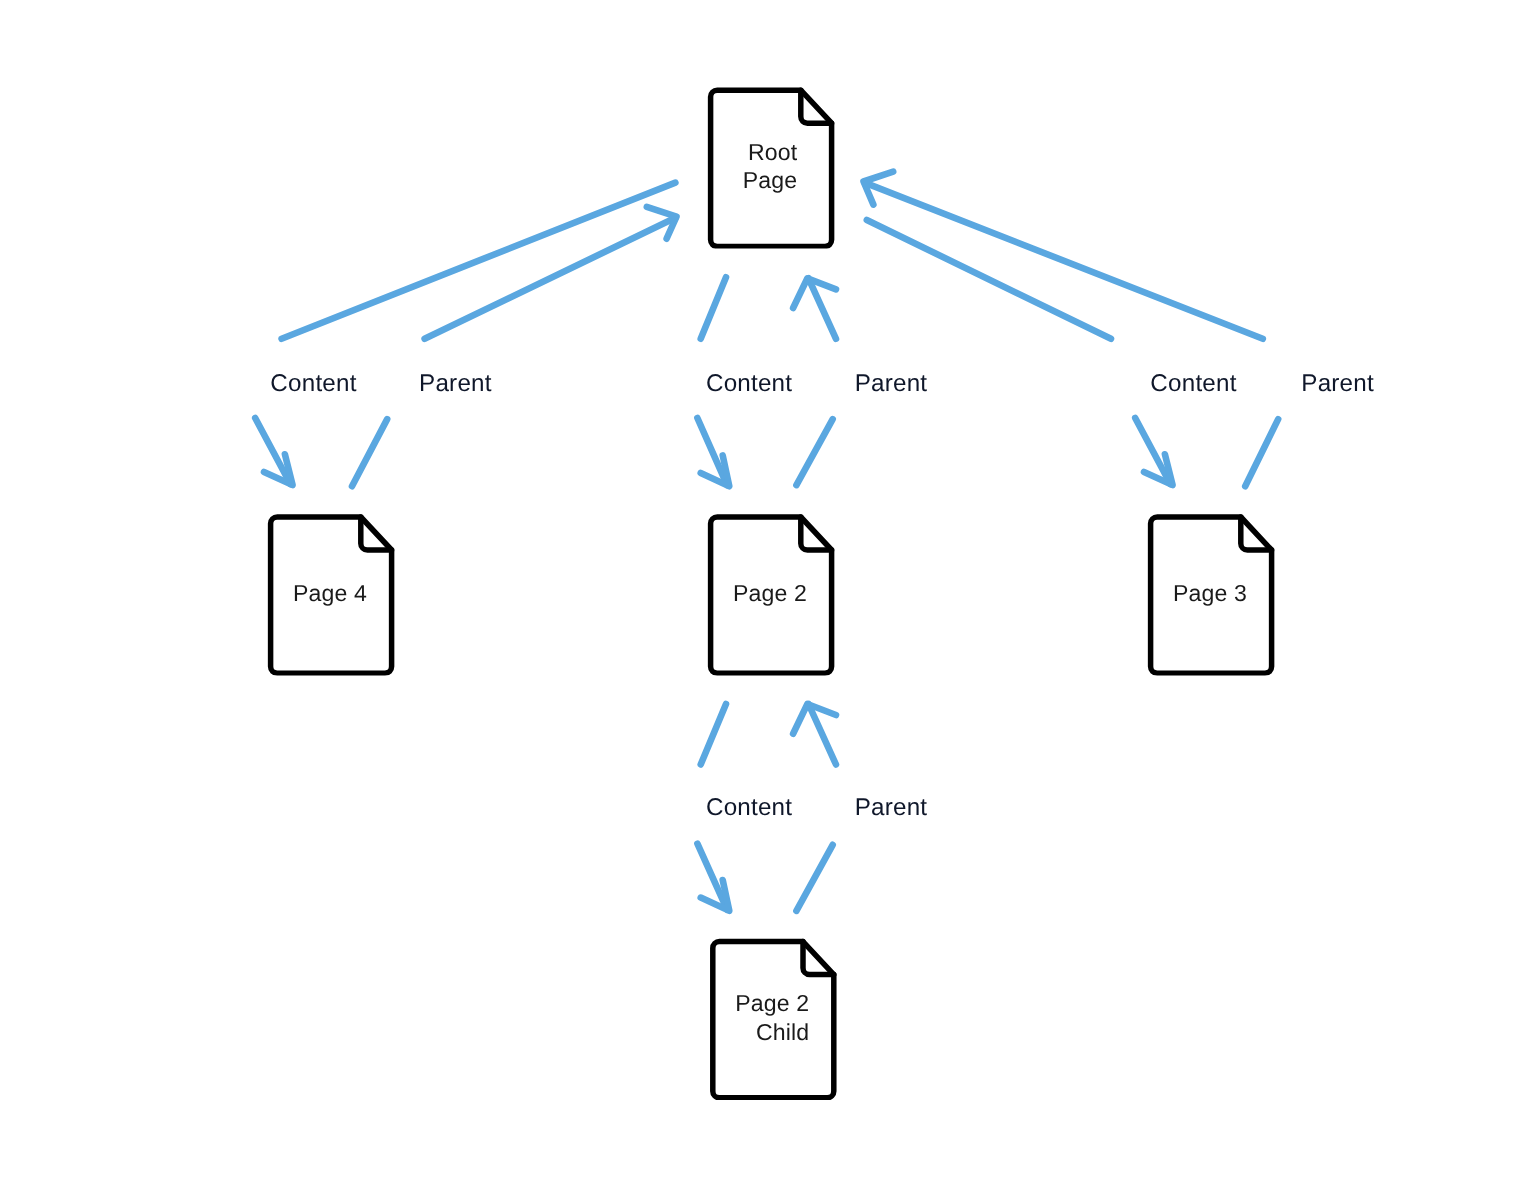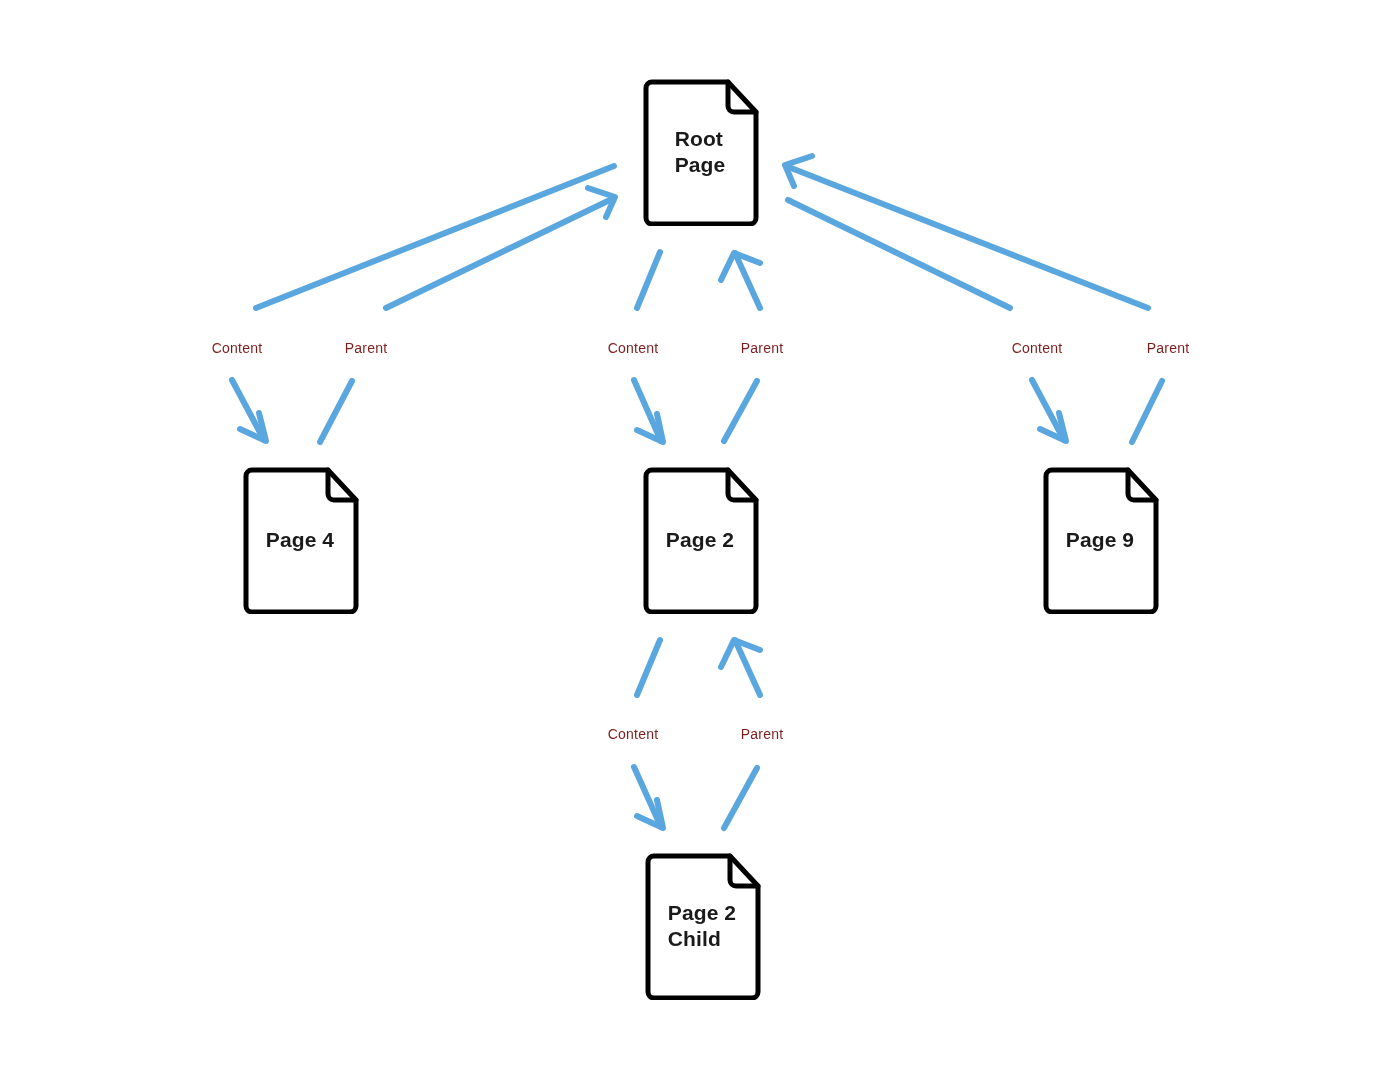--- a/index.html
+++ b/index.html
@@ -41,35 +41,35 @@
   }
   .doc-label {
     position: absolute;
     left: 0;
     top: 0;
     width: 120px;
     height: 148px;
     display: flex;
     align-items: center;
     justify-content: center;
-    text-align: left;
+    text-align: right;
     font-size: 21px;
     line-height: 1.22;
     color: #1a1a1a;
     letter-spacing: 0.1px;
     white-space: pre-line;
-    font-weight: bold;
   }
   .edge-label {
     position: absolute;
-    font-size: 14px;
-    color: #7f1d1d;
+    font-size: 22px;
+    color: #0f172a;
     letter-spacing: 0.2px;
     white-space: nowrap;
     transform: translate(-50%, -50%);
+    margin-left: 48px;
   }
 </style>
 </head>
 <body>
 
 <div id="canvas">
 
   <svg id="wires" viewBox="0 0 1400 1082" xmlns="http://www.w3.org/2000/svg">
     <g fill="none" stroke="#5aa7e0" stroke-width="6" stroke-linecap="round" stroke-linejoin="round">
 
@@ -132,21 +132,21 @@
       <path d="M 88 4 L 88 28 a 6 6 0 0 0 6 6 L 116 34" fill="none" stroke="#000000" stroke-width="5" stroke-linejoin="round" stroke-linecap="round"></path>
     </svg>
     <div class="doc-label">Page 2</div>
   </div>
 
   <div class="doc-node" style="left:1040px; top:466px;">
     <svg viewBox="0 0 120 148" xmlns="http://www.w3.org/2000/svg">
       <path d="M 6 10 a 6 6 0 0 1 6 -6 L 88 4 L 116 34 L 116 140 a 6 6 0 0 1 -6 6 L 12 146 a 6 6 0 0 1 -6 -6 Z" fill="#ffffff" stroke="#000000" stroke-width="5" stroke-linejoin="round"></path>
       <path d="M 88 4 L 88 28 a 6 6 0 0 0 6 6 L 116 34" fill="none" stroke="#000000" stroke-width="5" stroke-linejoin="round" stroke-linecap="round"></path>
     </svg>
-    <div class="doc-label">Page 9</div>
+    <div class="doc-label">Page 3</div>
   </div>
 
   <div class="doc-node" style="left:642px; top:852px;">
     <svg viewBox="0 0 120 148" xmlns="http://www.w3.org/2000/svg">
       <path d="M 6 10 a 6 6 0 0 1 6 -6 L 88 4 L 116 34 L 116 140 a 6 6 0 0 1 -6 6 L 12 146 a 6 6 0 0 1 -6 -6 Z" fill="#ffffff" stroke="#000000" stroke-width="5" stroke-linejoin="round"></path>
       <path d="M 88 4 L 88 28 a 6 6 0 0 0 6 6 L 116 34" fill="none" stroke="#000000" stroke-width="5" stroke-linejoin="round" stroke-linecap="round"></path>
     </svg>
     <div class="doc-label">Page 2
 Child</div>
   </div>

